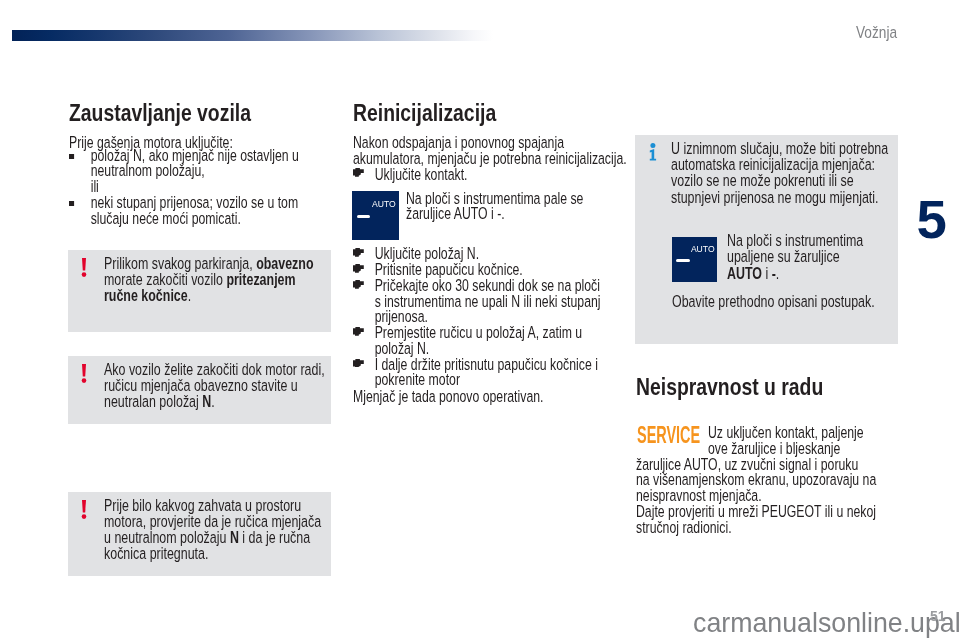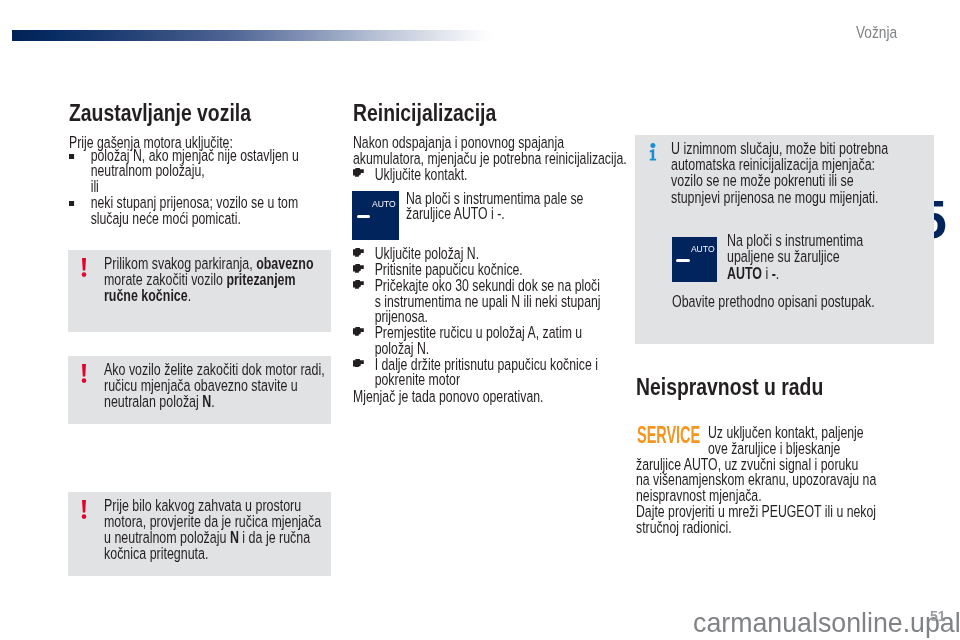--- a/index.html
+++ b/index.html
@@ -181,21 +181,21 @@
             <path d="M2.4,0 L6.9,0 L6.9,1.2 L10.8,1.2 L10.8,4.9 L7.8,4.9 L7.8,6.4 L6.2,7.5 L5.8,7.5 L5.8,8.8 L2.0,8.8 L2.0,7.5 L0,7.5 L0,1.2 L2.4,1.2 Z" fill="#231f20"></path>
           </svg></span>
         <div class="ln">I dalje držite pritisnutu papučicu kočnice i</div>
         <div class="ln">pokrenite motor</div>
       </div>
     </div>
   <div class="tx" style="left:341px;top:389.4px;">
       <div class="ln">Mjenjač je tada ponovo operativan.</div>
     </div>
 
-  <div class="box" style="left:623px;top:135px;width:263px;height:209px;padding-left:36px;">
+  <div class="box" style="left:623px;top:135px;width:263px;height:209px;">
     <span class="infoi" style="left:13.5px;top:7.8px;">
       <svg width="8" height="18" viewBox="0 0 8 18">
           <circle cx="3.9" cy="2.5" r="2.5" fill="#1b8fd4"></circle>
           <path d="M0.8 7.6 L5.2 6.0 L5.2 15.7 L7.1 15.7 L7.1 17.6 L0.8 17.6 L0.8 15.7 L2.6 15.7 L2.6 8.9 L0.8 9.5 Z" fill="#1b8fd4"></path>
         </svg>
     </span>
     <div class="tx" style="left:36.4px;top:5.8px;">
         <div class="ln">U iznimnom slučaju, može biti potrebna</div>
         <div class="ln">automatska reinicijalizacija mjenjača:</div>
         <div class="ln">vozilo se ne može pokrenuti ili se</div>

